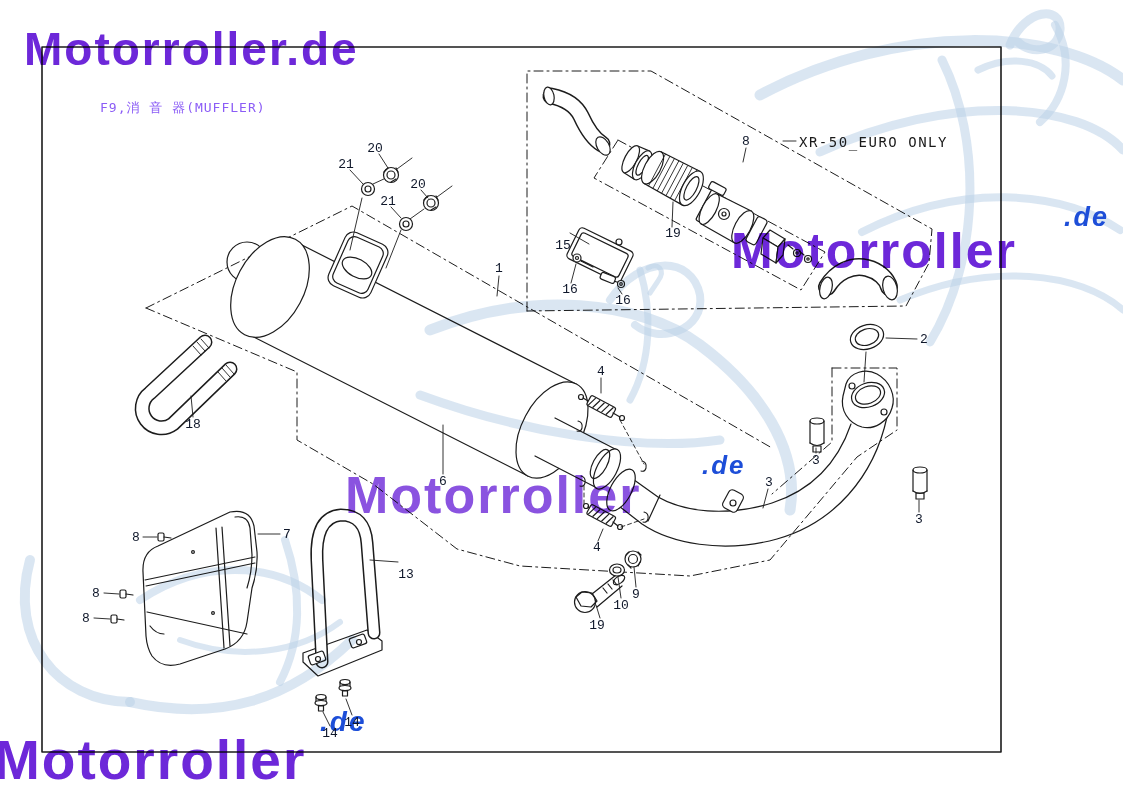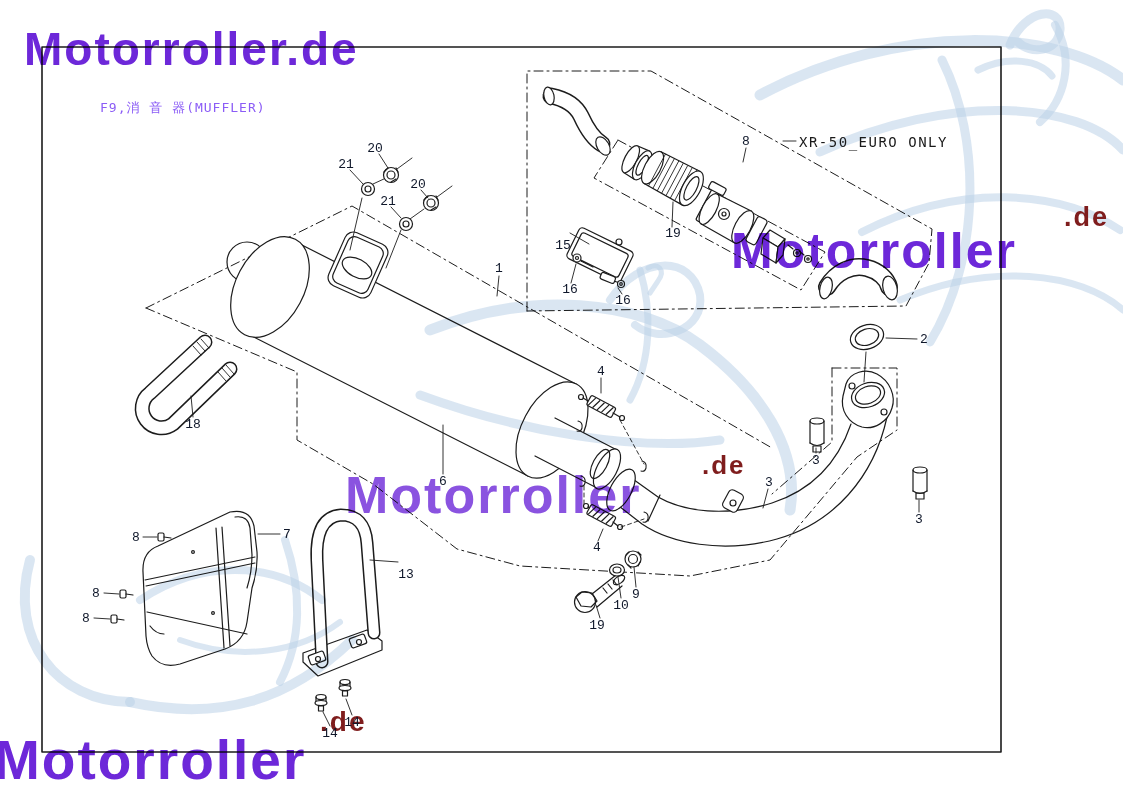--- a/index.html
+++ b/index.html
@@ -5,21 +5,21 @@
   html,body{margin:0;padding:0;background:#fff;}
   .stage{position:relative;width:1123px;height:795px;background:#ffffff;overflow:hidden;
          font-family:"Liberation Sans",sans-serif;}
   svg{position:absolute;left:0;top:0;}
   #art{z-index:1;}
   .wm-layer{position:absolute;left:0;top:0;width:1123px;height:795px;z-index:2;
             mix-blend-mode:multiply;pointer-events:none;}
   .wm-text{position:absolute;font-family:"Liberation Sans",sans-serif;font-weight:bold;
            white-space:nowrap;letter-spacing:2px;}
   .wm-gray{color:#6d28d9;}
-  .wm-blue{color:#7f1d1d;}
+  .wm-blue{color:#1d4ed8;font-style:italic;}
   .labels{position:absolute;left:0;top:0;width:1123px;height:795px;z-index:3;}
   .callout{position:absolute;transform:translate(-50%,-50%);
            font-family:Liberation Mono, monospace;font-size:13px;color:#0f172a;}
   .title{position:absolute;left:100px;top:99px;font-family:"DejaVu Sans Mono",monospace;
          font-size:13px;color:#8b5cf6;letter-spacing:1px;}
   .note{position:absolute;left:799px;top:134px;font-family:"DejaVu Sans Mono",monospace;
         font-size:14px;color:#1a1a1a;letter-spacing:1.5px;}
 </style>
 </head>
 <body>

